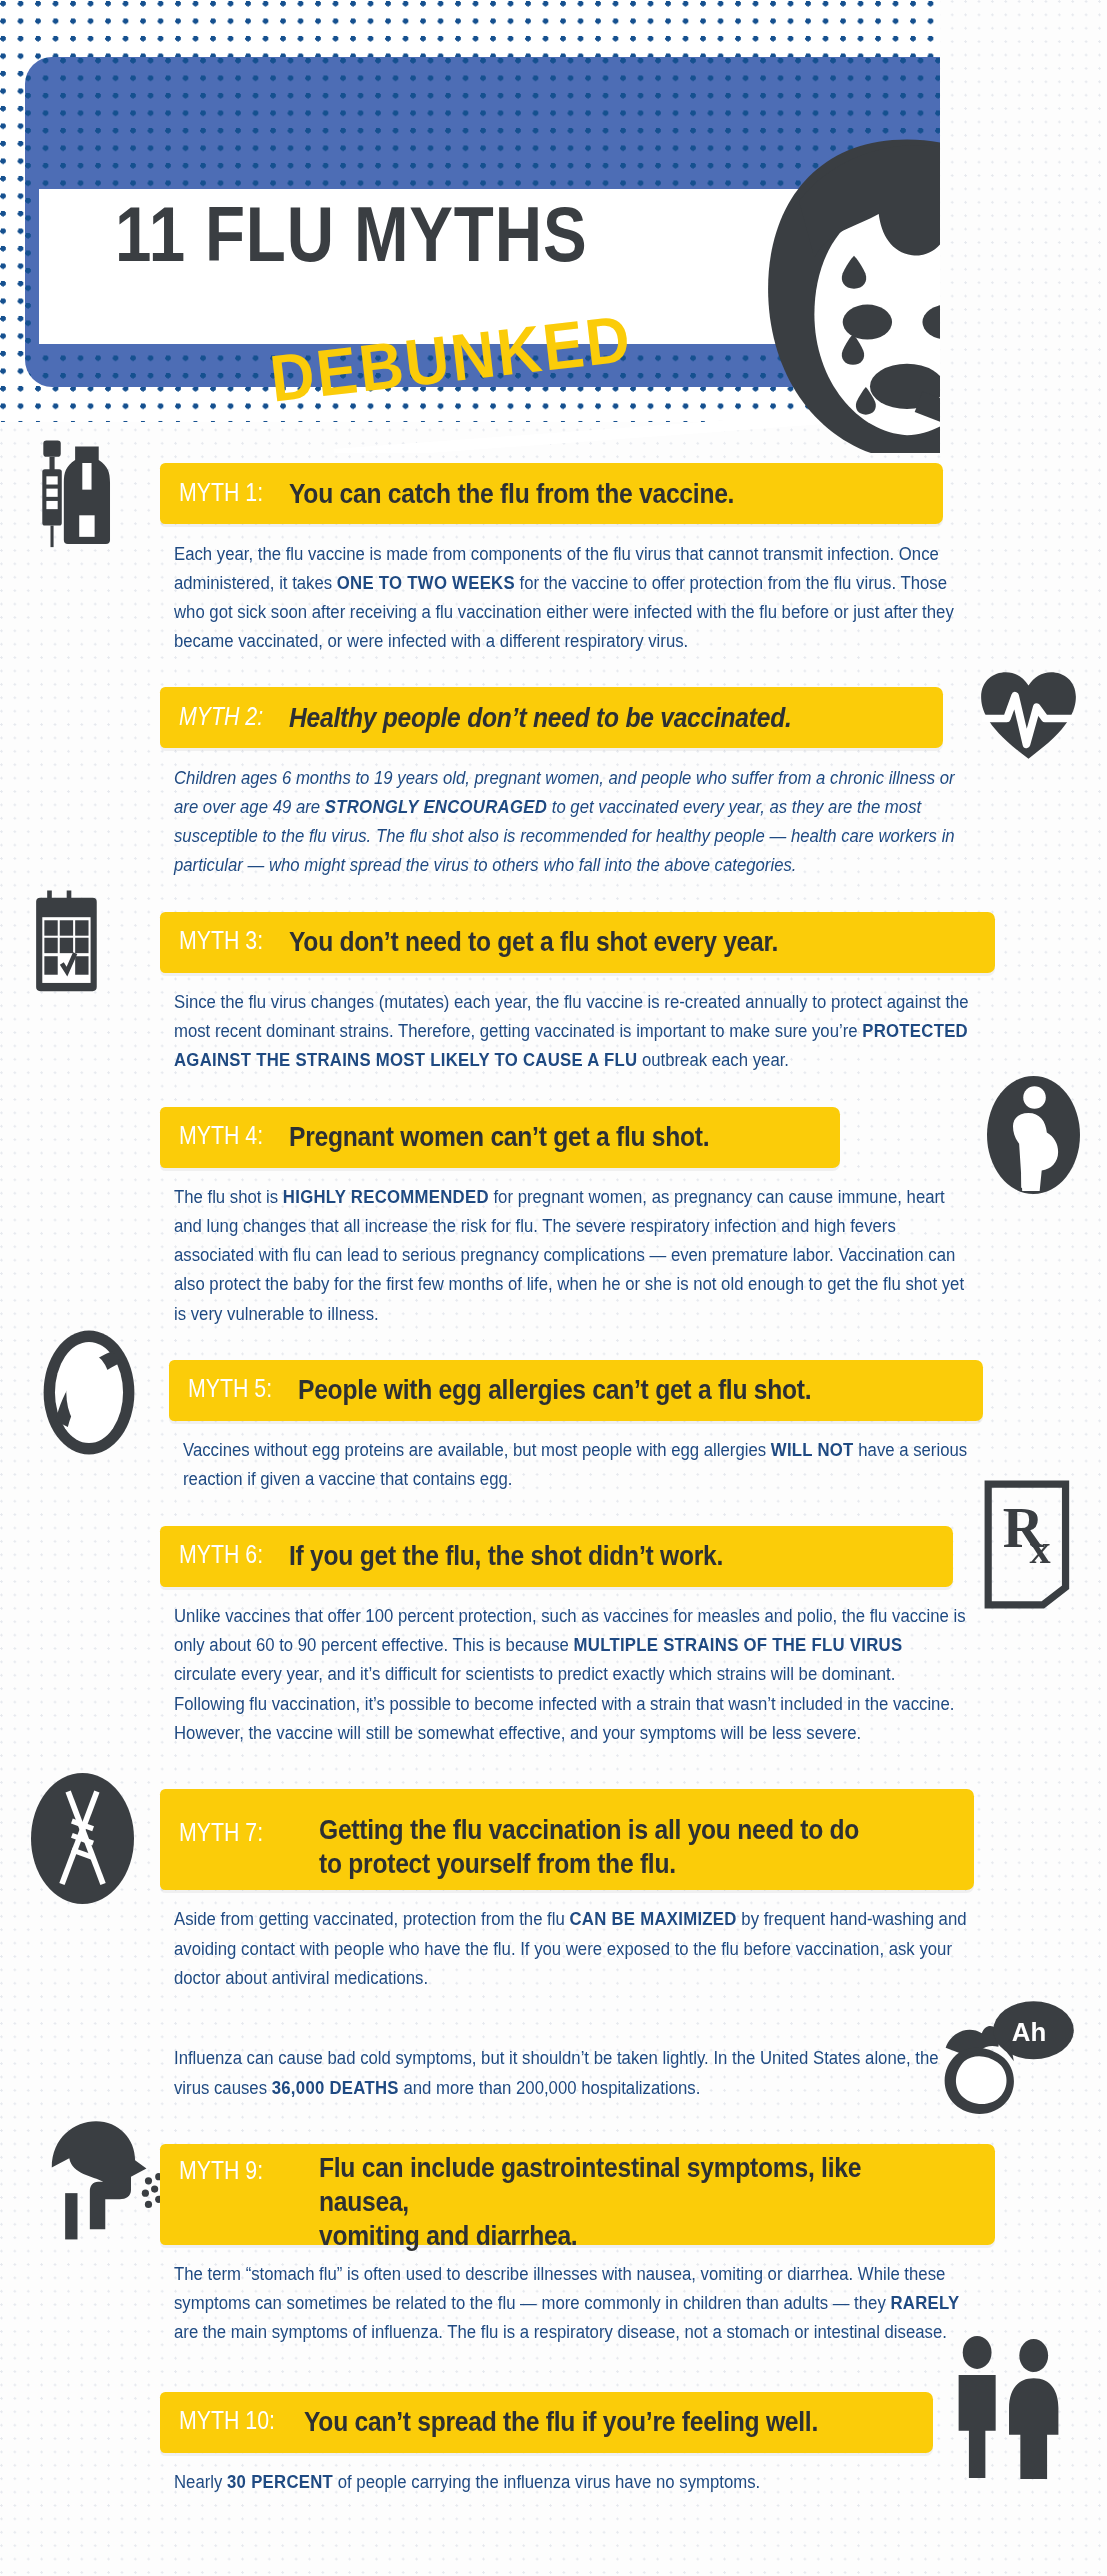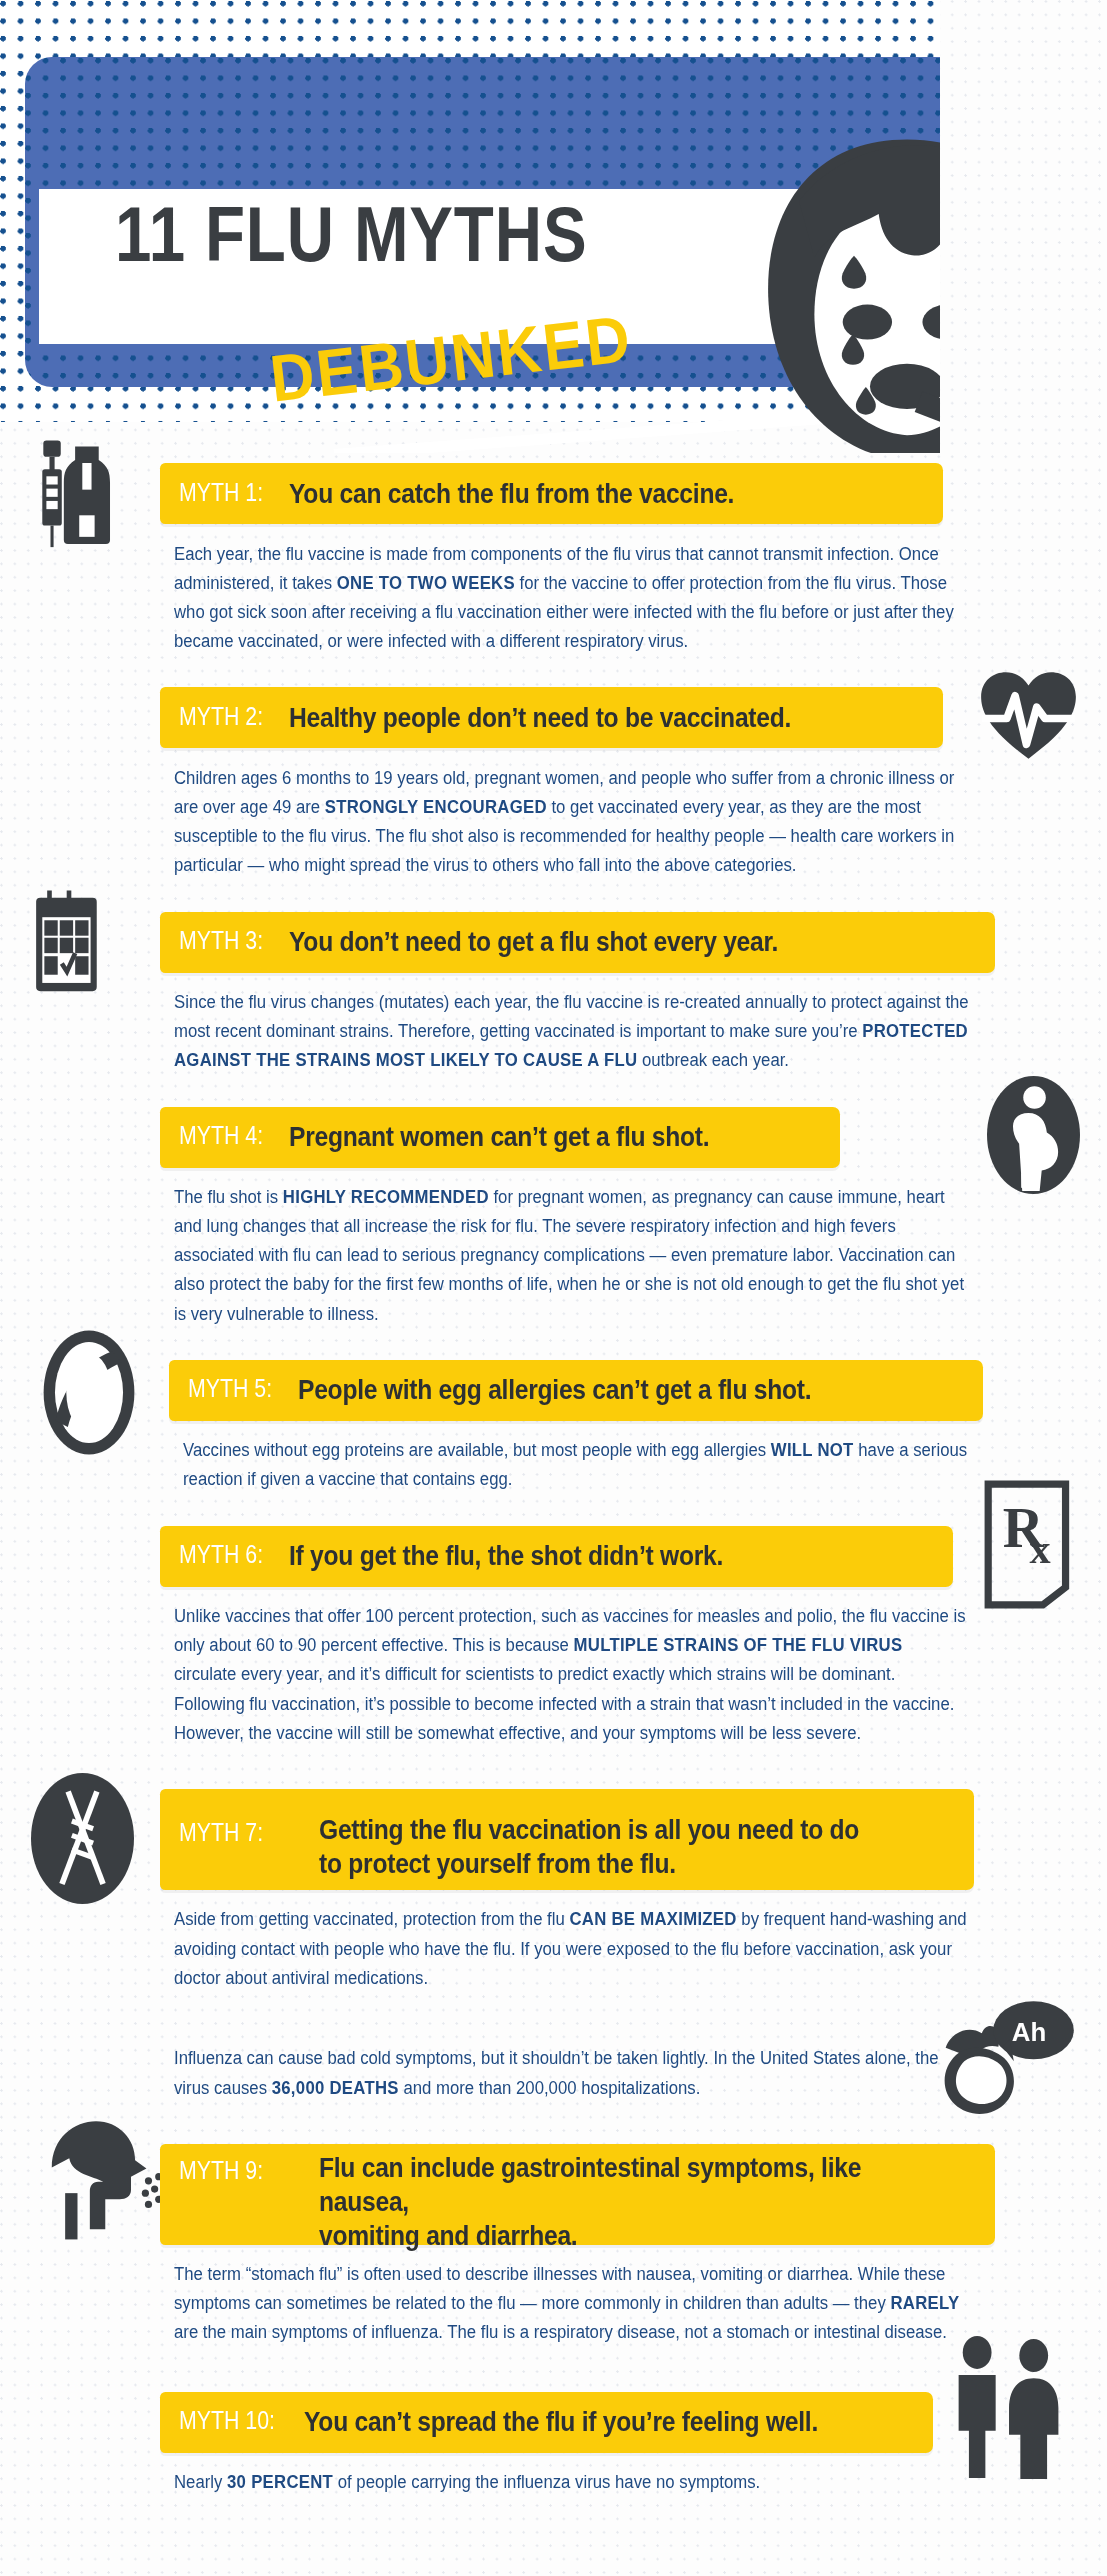--- a/index.html
+++ b/index.html
@@ -217,21 +217,21 @@
       <div class="bar" style="width:783px;">
         <div class="bar-inner">
           <span class="myth-label">MYTH 1:</span>
           <span class="myth-title">You can catch the flu from the vaccine.</span>
         </div>
       </div>
     </div>
     <div class="body-text"><span>Each year, the flu vaccine is made from components of the flu virus that cannot transmit infection. Once administered, it takes </span><b>ONE TO TWO WEEKS</b><span> for the vaccine to offer protection from the flu virus. Those who got sick soon after receiving a flu vaccination either were infected with the flu before or just after they became vaccinated, or were infected with a different respiratory virus.</span></div>
   </div>
 
-  <div class="myth" style="padding-top:31px;">
+  <div class="myth" style="padding-top:31px;font-style:italic;">
     <div class="bar-row">
       <div class="icon-box icon-right" style="top:-20.6px;width:103px;height:103px;">
         <svg viewBox="0 0 200 200" width="103" height="103">
           <path d="M100 178 C20 120 8 84 8 58 C8 26 32 10 56 10 c18 0 34 10 44 26 c10 -16 26 -26 44 -26 c24 0 48 16 48 48 c0 26 -12 62 -92 120 z" fill="#3a3e42"></path>
           <polyline points="10,100 58,100 74,56 96,150 116,78 132,100 190,100" fill="none" stroke="#ffffff" stroke-width="15" stroke-linejoin="round"></polyline>
         </svg>
       </div>
       <div class="bar" style="width:783px;">
         <div class="bar-inner">
           <span class="myth-label">MYTH 2:</span>

